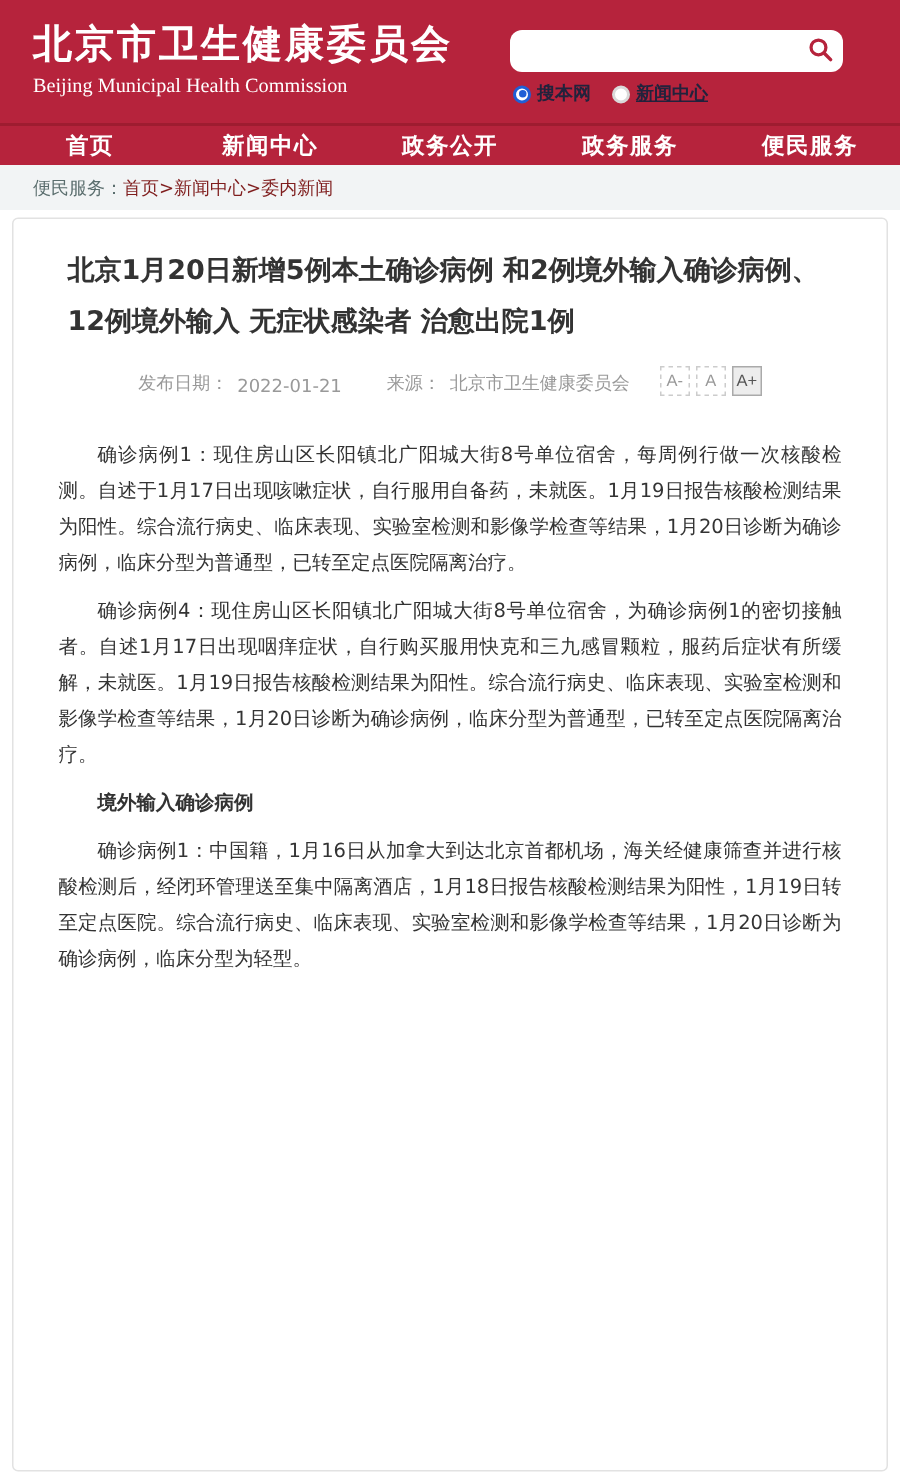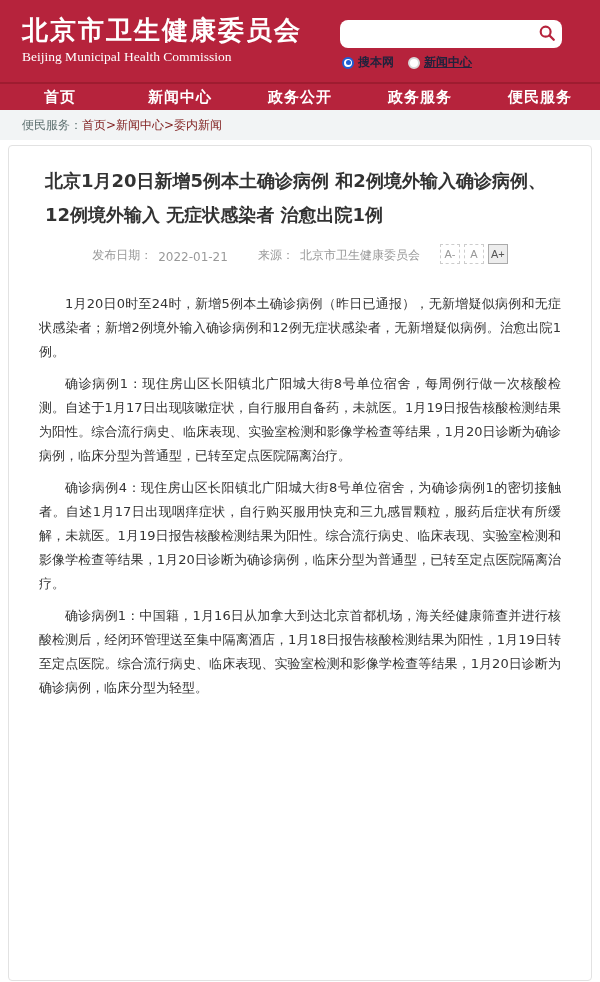--- a/index.html
+++ b/index.html
@@ -238,27 +238,27 @@
         <button class="font-btn dashed">A-</button>
 
         <button class="font-btn dashed">A</button>
 
         <button class="font-btn solid">A+</button>
       </span>
   </div>
 
   <div class="article-body">
 
-      <p class="body">1月20日0时至24时，新增5例本土确诊病例（昨日已通报），无新增疑似病例和无症状感染者；新增2例境外输入确诊病例和12例无症状感染者，无新增疑似病例。治愈出院1例。</p>
 
 
       <p class="body">确诊病例1：现住房山区长阳镇北广阳城大街8号单位宿舍，每周例行做一次核酸检测。自述于1月17日出现咳嗽症状，自行服用自备药，未就医。1月19日报告核酸检测结果为阳性。综合流行病史、临床表现、实验室检测和影像学检查等结果，1月20日诊断为确诊病例，临床分型为普通型，已转至定点医院隔离治疗。</p>
 
 
 
       <p class="body">确诊病例4：现住房山区长阳镇北广阳城大街8号单位宿舍，为确诊病例1的密切接触者。自述1月17日出现咽痒症状，自行购买服用快克和三九感冒颗粒，服药后症状有所缓解，未就医。1月19日报告核酸检测结果为阳性。综合流行病史、临床表现、实验室检测和影像学检查等结果，1月20日诊断为确诊病例，临床分型为普通型，已转至定点医院隔离治疗。</p>
 
 
+      <p class="heading">境外输入确诊病例</p>
 
       <p class="body">确诊病例1：中国籍，1月16日从加拿大到达北京首都机场，海关经健康筛查并进行核酸检测后，经闭环管理送至集中隔离酒店，1月18日报告核酸检测结果为阳性，1月19日转至定点医院。综合流行病史、临床表现、实验室检测和影像学检查等结果，1月20日诊断为确诊病例，临床分型为轻型。</p>
 
     </div>
 </main>
 
 </body></html>

